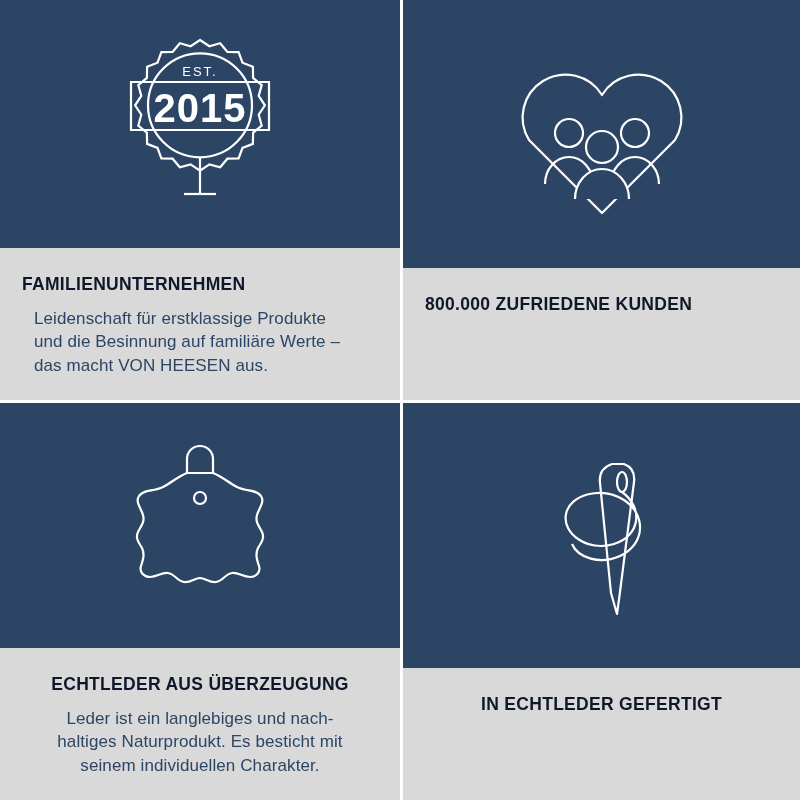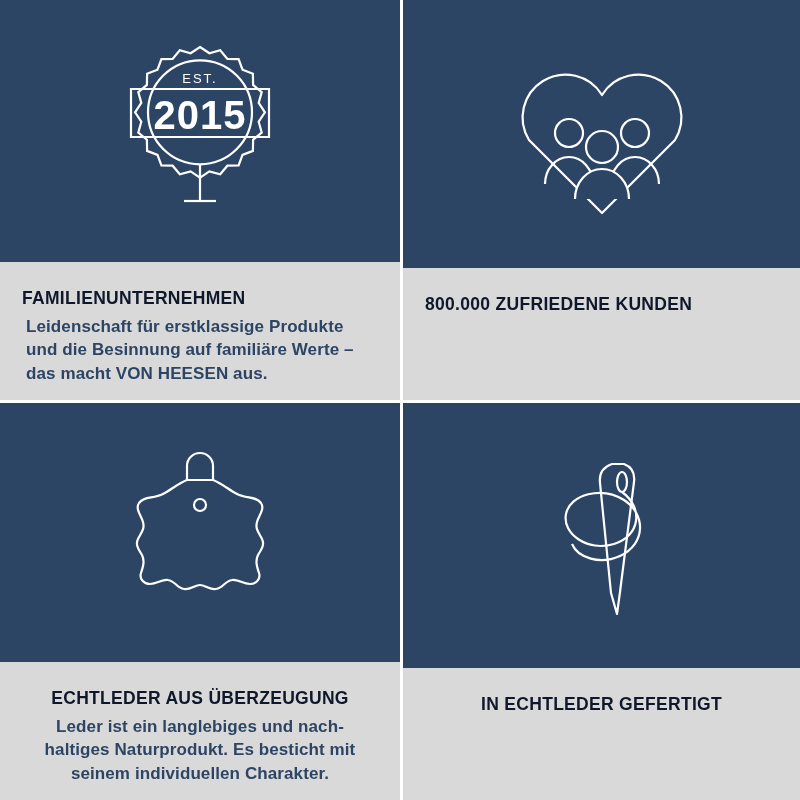--- a/index.html
+++ b/index.html
@@ -51,24 +51,23 @@
     font-size: 17.5px;
     letter-spacing: 0.3px;
     margin: 0 0 6px 0;
     line-height: 1.15;
     white-space: pre-line;
   }
   .body-text {
     color: #2d4565;
     font-size: 17px;
     line-height: 1.40;
-    margin: 4px;
+    margin: 12px;
     white-space: pre-line;
     letter-spacing: 0.1px;
-    font-weight: bold;
   }
   .svg-icon { display: block; }
   .svg-icon path, .svg-icon circle, .svg-icon line, .svg-icon polyline, .svg-icon ellipse, .svg-icon rect, .svg-icon polygon {
     vector-effect: non-scaling-stroke;
   }
   .est-text {
     fill: #ffffff;
     font-family: "Liberation Sans", sans-serif;
   }
 </style>

